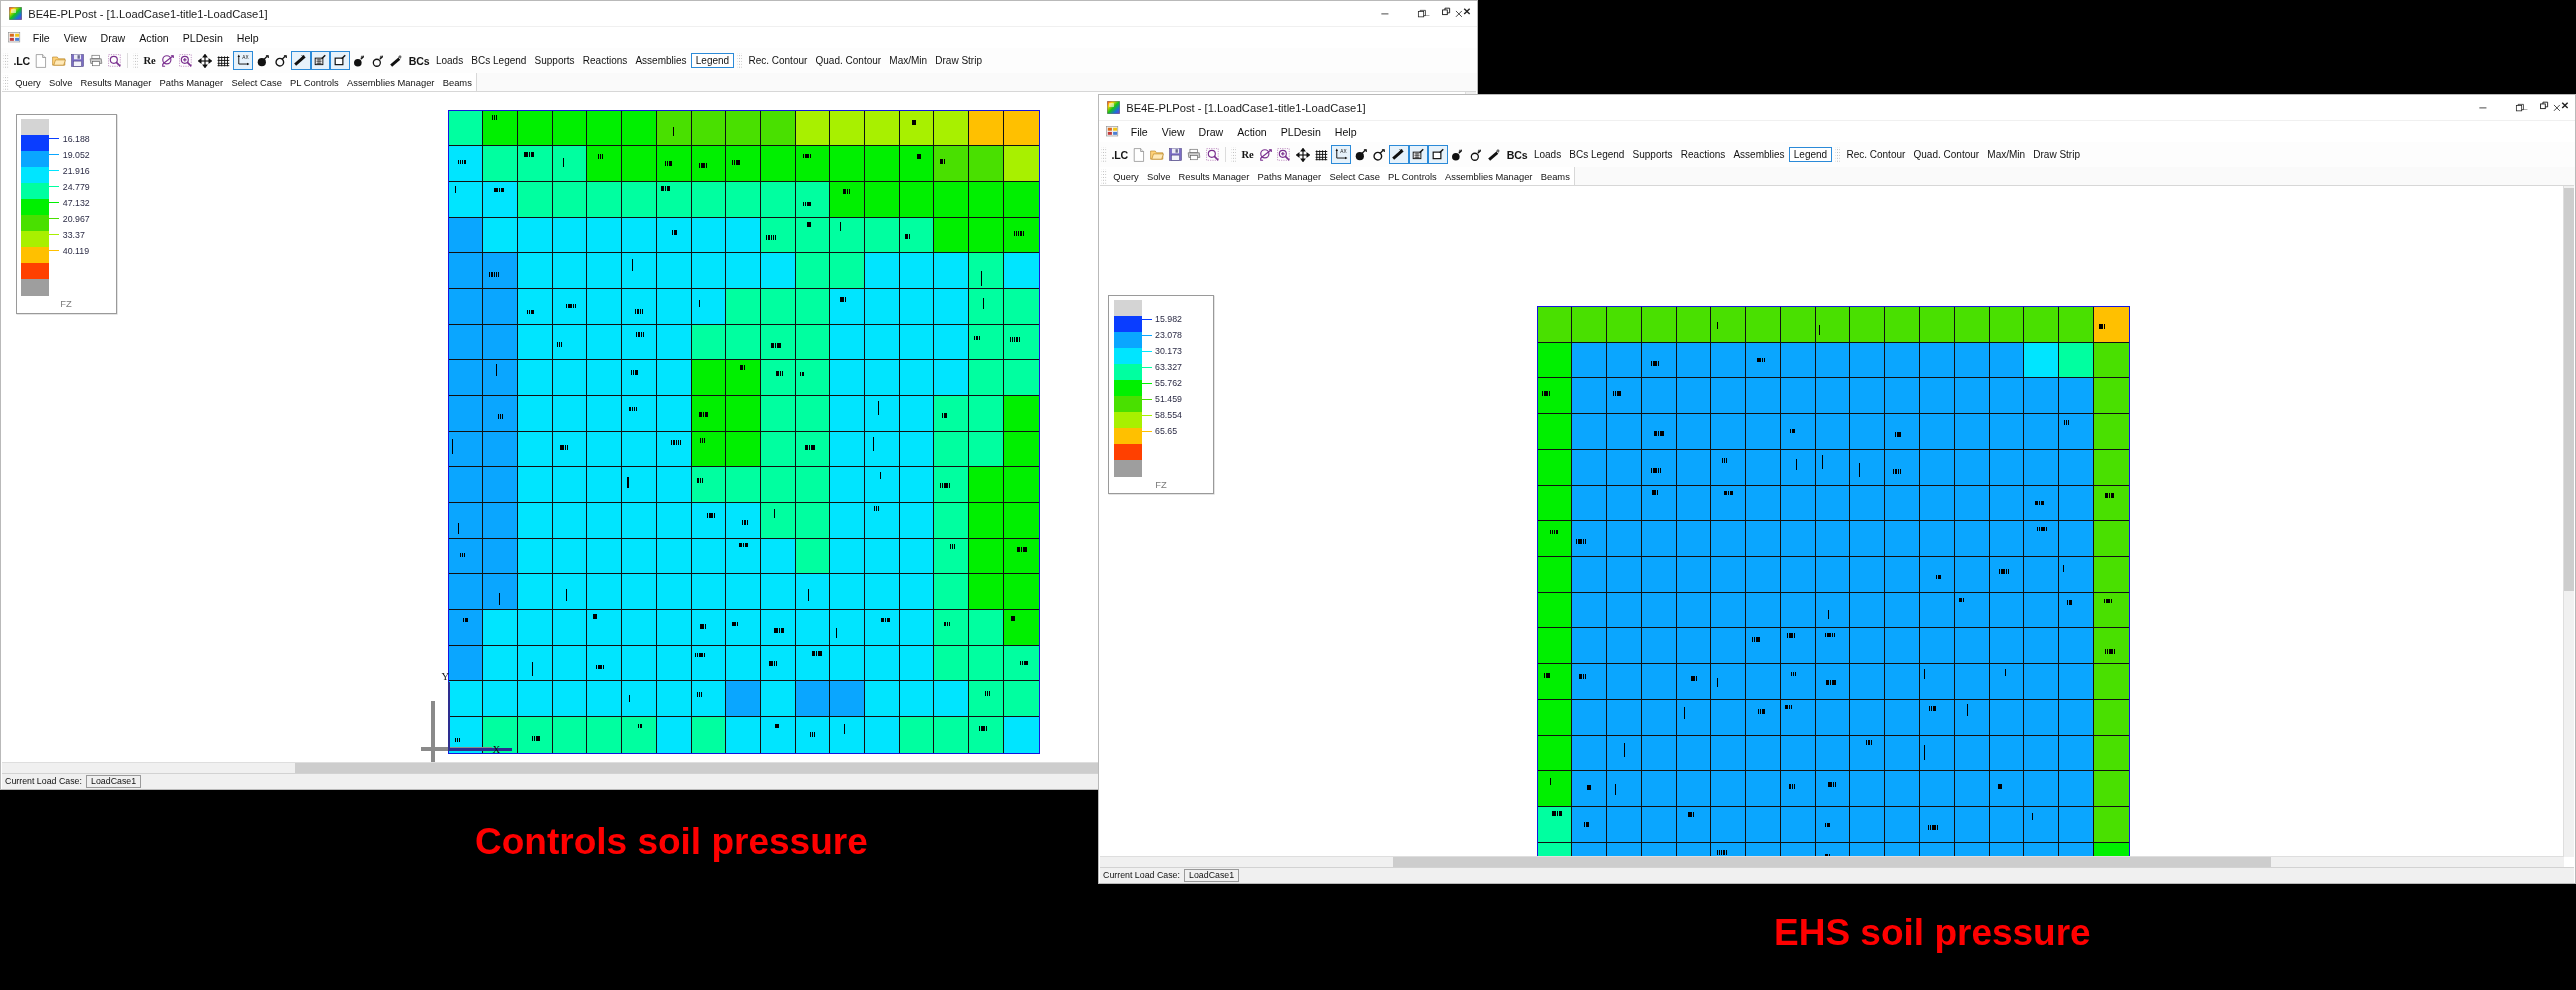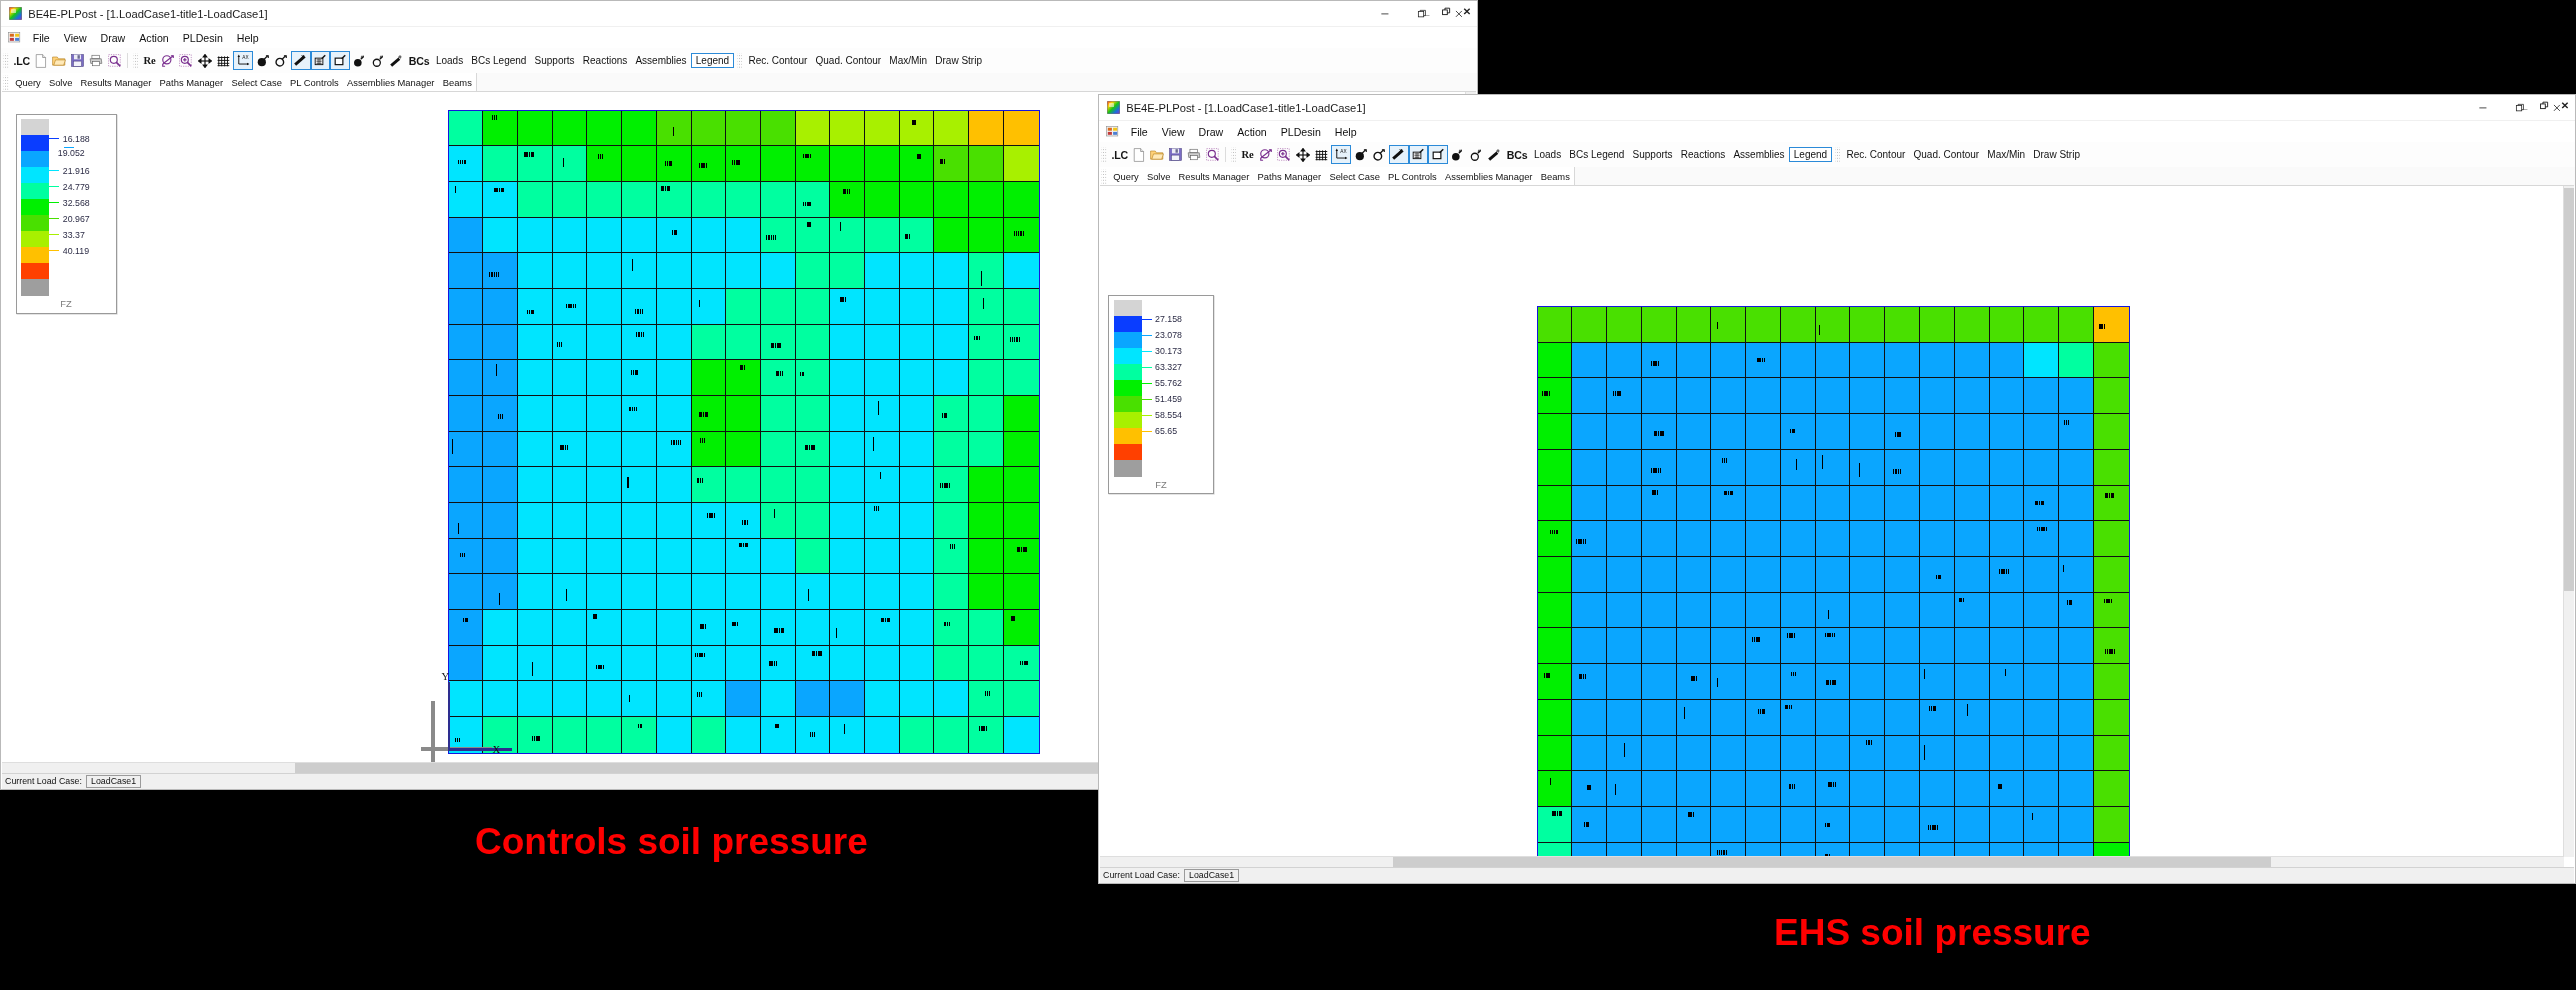--- a/index.html
+++ b/index.html
@@ -346,35 +346,35 @@
             <div class="sw" style="background: rgb(255, 192, 0); height: 16px;"></div>
             <div class="sw" style="background: rgb(255, 64, 0); height: 16px;"></div>
             <div class="sw" style="background: rgb(158, 158, 158); height: 16.5px;"></div>
           </div>
         <div class="legend-ticks" id="w1ticks">
             <div style="height: 11.8px;"></div>
             <div class="legend-row" style="height: 16px;">
               <div class="tickmark" style="background: rgb(10, 61, 255);"></div>
               <div class="tickval">16.188</div>
             </div>
-            <div class="legend-row" style="height: 16px; flex-direction: column;">
+            <div class="legend-row" style="height: 16px;">
               <div class="tickmark" style="background: rgb(10, 166, 255);"></div>
               <div class="tickval">19.052</div>
             </div>
             <div class="legend-row" style="height: 16px;">
               <div class="tickmark" style="background: rgb(0, 229, 255);"></div>
               <div class="tickval">21.916</div>
             </div>
             <div class="legend-row" style="height: 16px;">
               <div class="tickmark" style="background: rgb(0, 255, 160);"></div>
               <div class="tickval">24.779</div>
             </div>
             <div class="legend-row" style="height: 16px;">
               <div class="tickmark" style="background: rgb(0, 240, 0);"></div>
-              <div class="tickval">32.568</div>
+              <div class="tickval">47.132</div>
             </div>
             <div class="legend-row" style="height: 16px;">
               <div class="tickmark" style="background: rgb(73, 224, 0);"></div>
               <div class="tickval">20.967</div>
             </div>
             <div class="legend-row" style="height: 16px;">
               <div class="tickmark" style="background: rgb(168, 240, 0);"></div>
               <div class="tickval">33.37</div>
             </div>
             <div class="legend-row" style="height: 16px;">
@@ -1677,21 +1677,21 @@
             <div class="sw" style="background: rgb(73, 224, 0); height: 16px;"></div>
             <div class="sw" style="background: rgb(168, 240, 0); height: 16px;"></div>
             <div class="sw" style="background: rgb(255, 192, 0); height: 16px;"></div>
             <div class="sw" style="background: rgb(255, 64, 0); height: 16px;"></div>
             <div class="sw" style="background: rgb(158, 158, 158); height: 16.5px;"></div>
           </div>
         <div class="legend-ticks" id="w2ticks">
             <div style="height: 11.8px;"></div>
             <div class="legend-row" style="height: 16px;">
               <div class="tickmark" style="background: rgb(10, 61, 255);"></div>
-              <div class="tickval">27.158</div>
+              <div class="tickval">15.982</div>
             </div>
             <div class="legend-row" style="height: 16px;">
               <div class="tickmark" style="background: rgb(10, 166, 255);"></div>
               <div class="tickval">23.078</div>
             </div>
             <div class="legend-row" style="height: 16px;">
               <div class="tickmark" style="background: rgb(0, 229, 255);"></div>
               <div class="tickval">30.173</div>
             </div>
             <div class="legend-row" style="height: 16px;">

